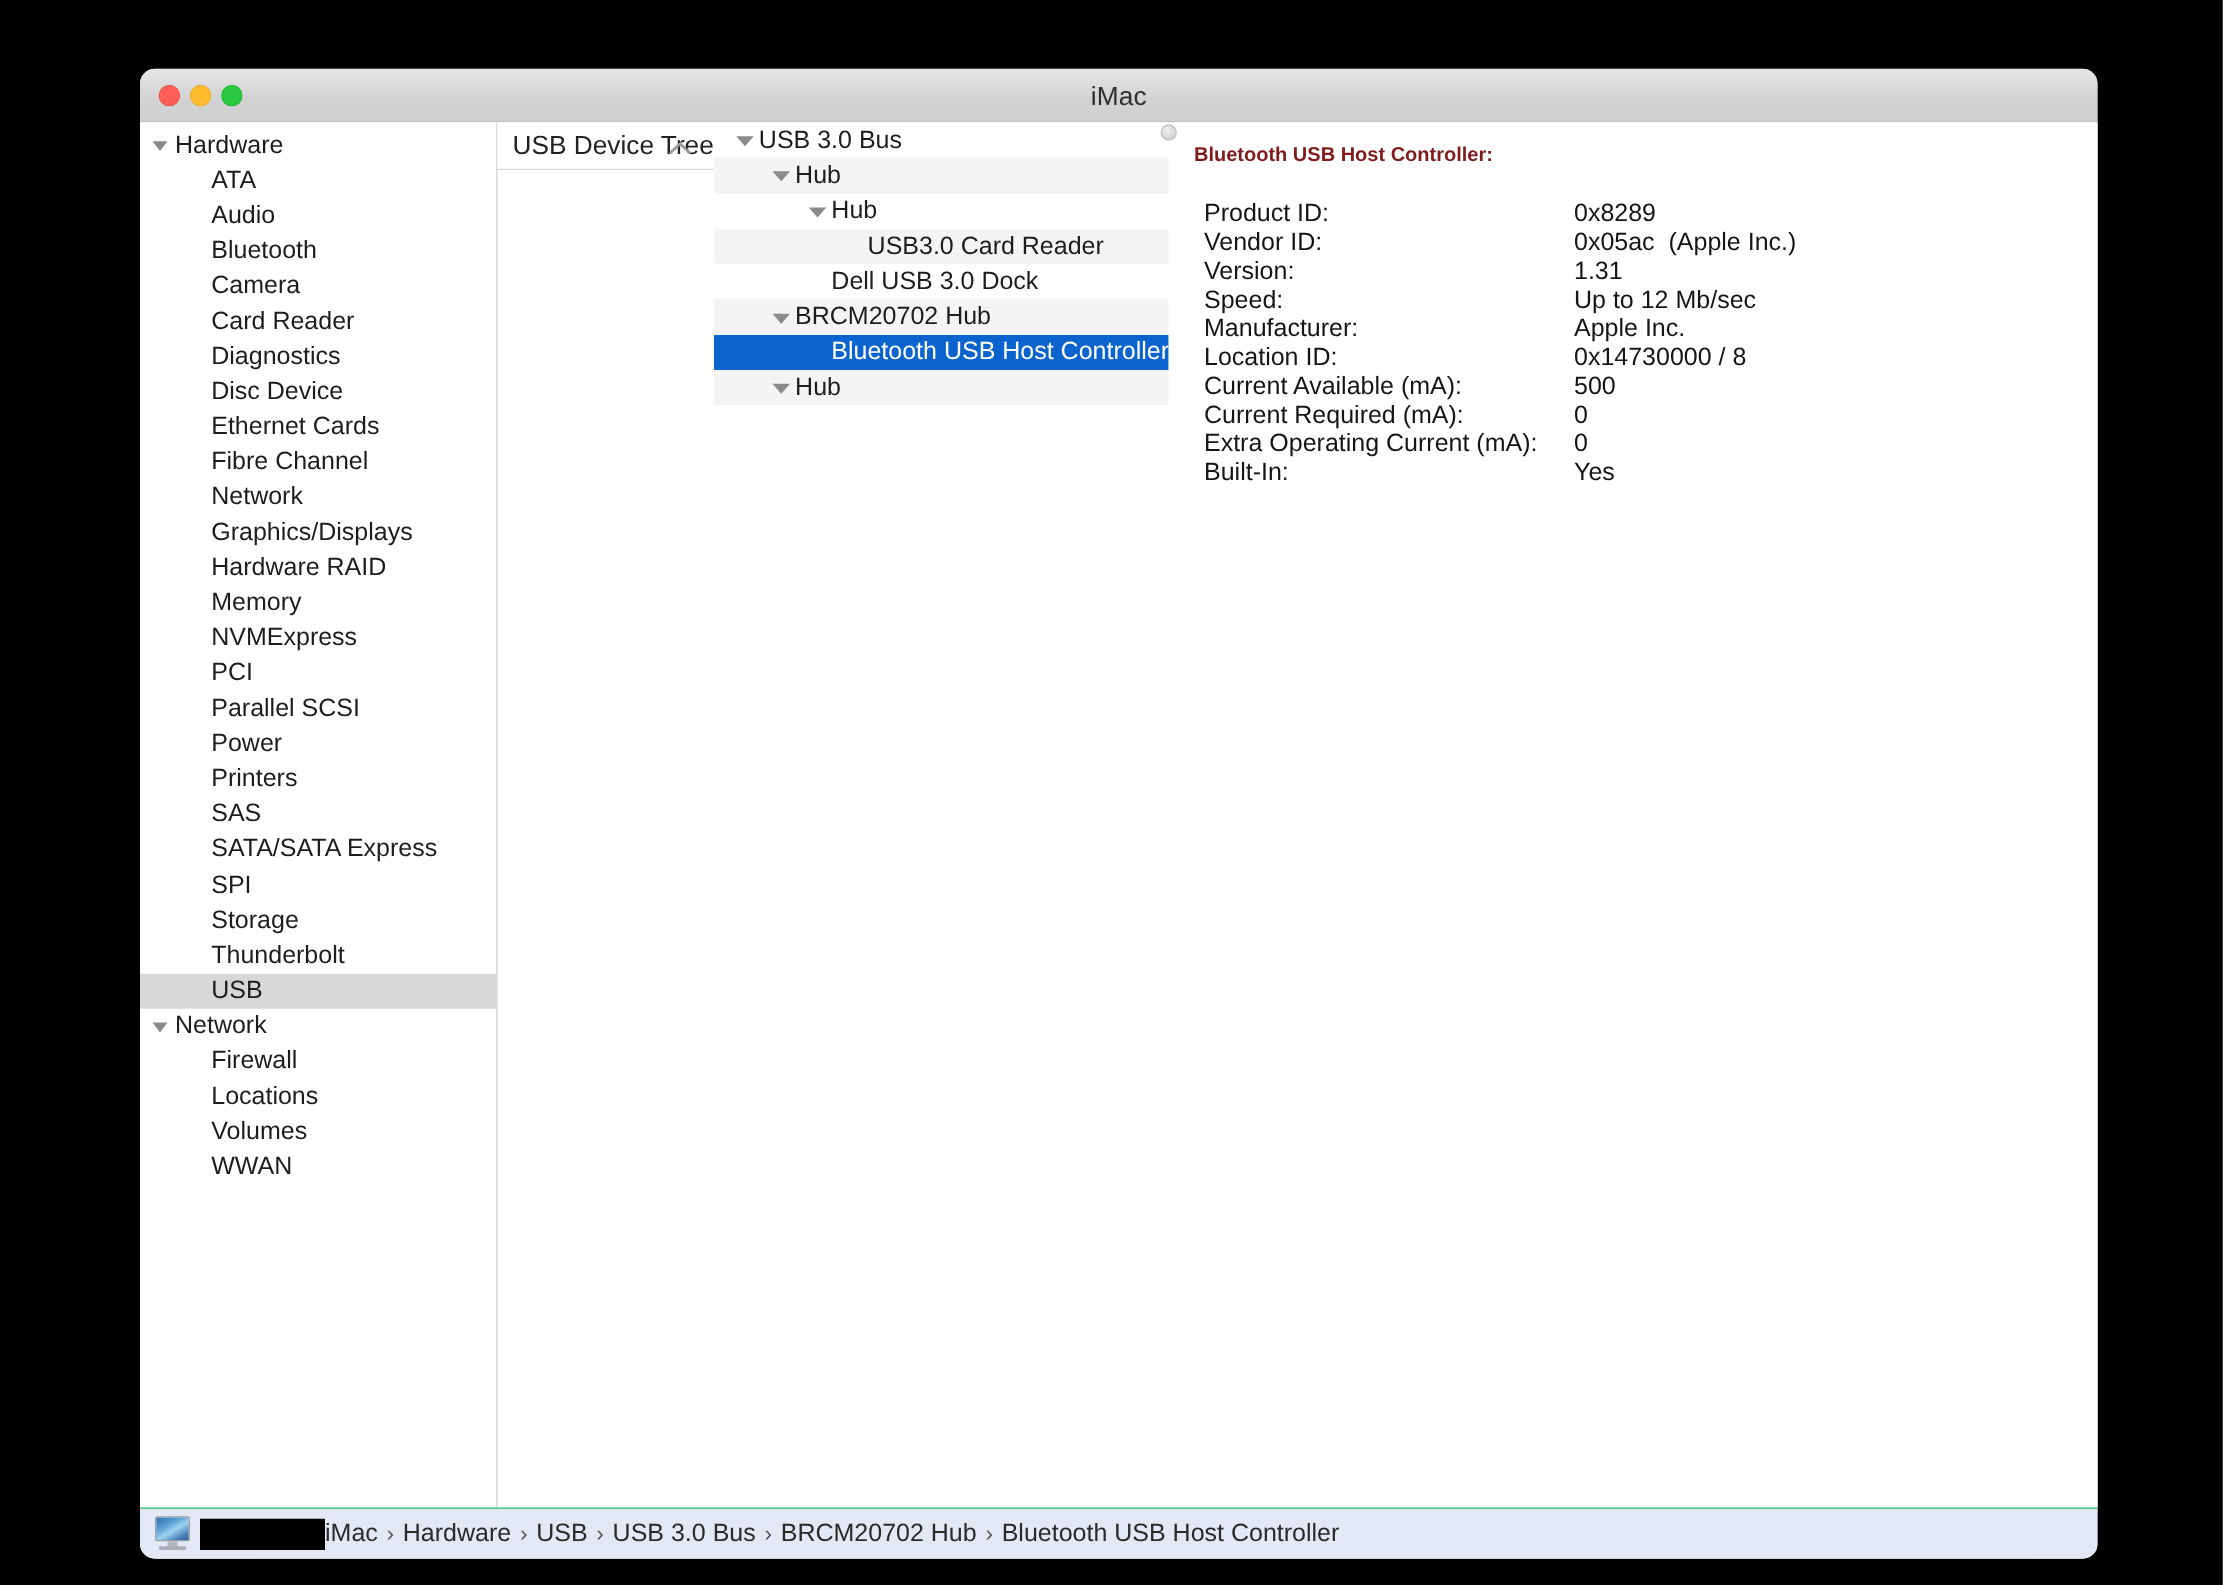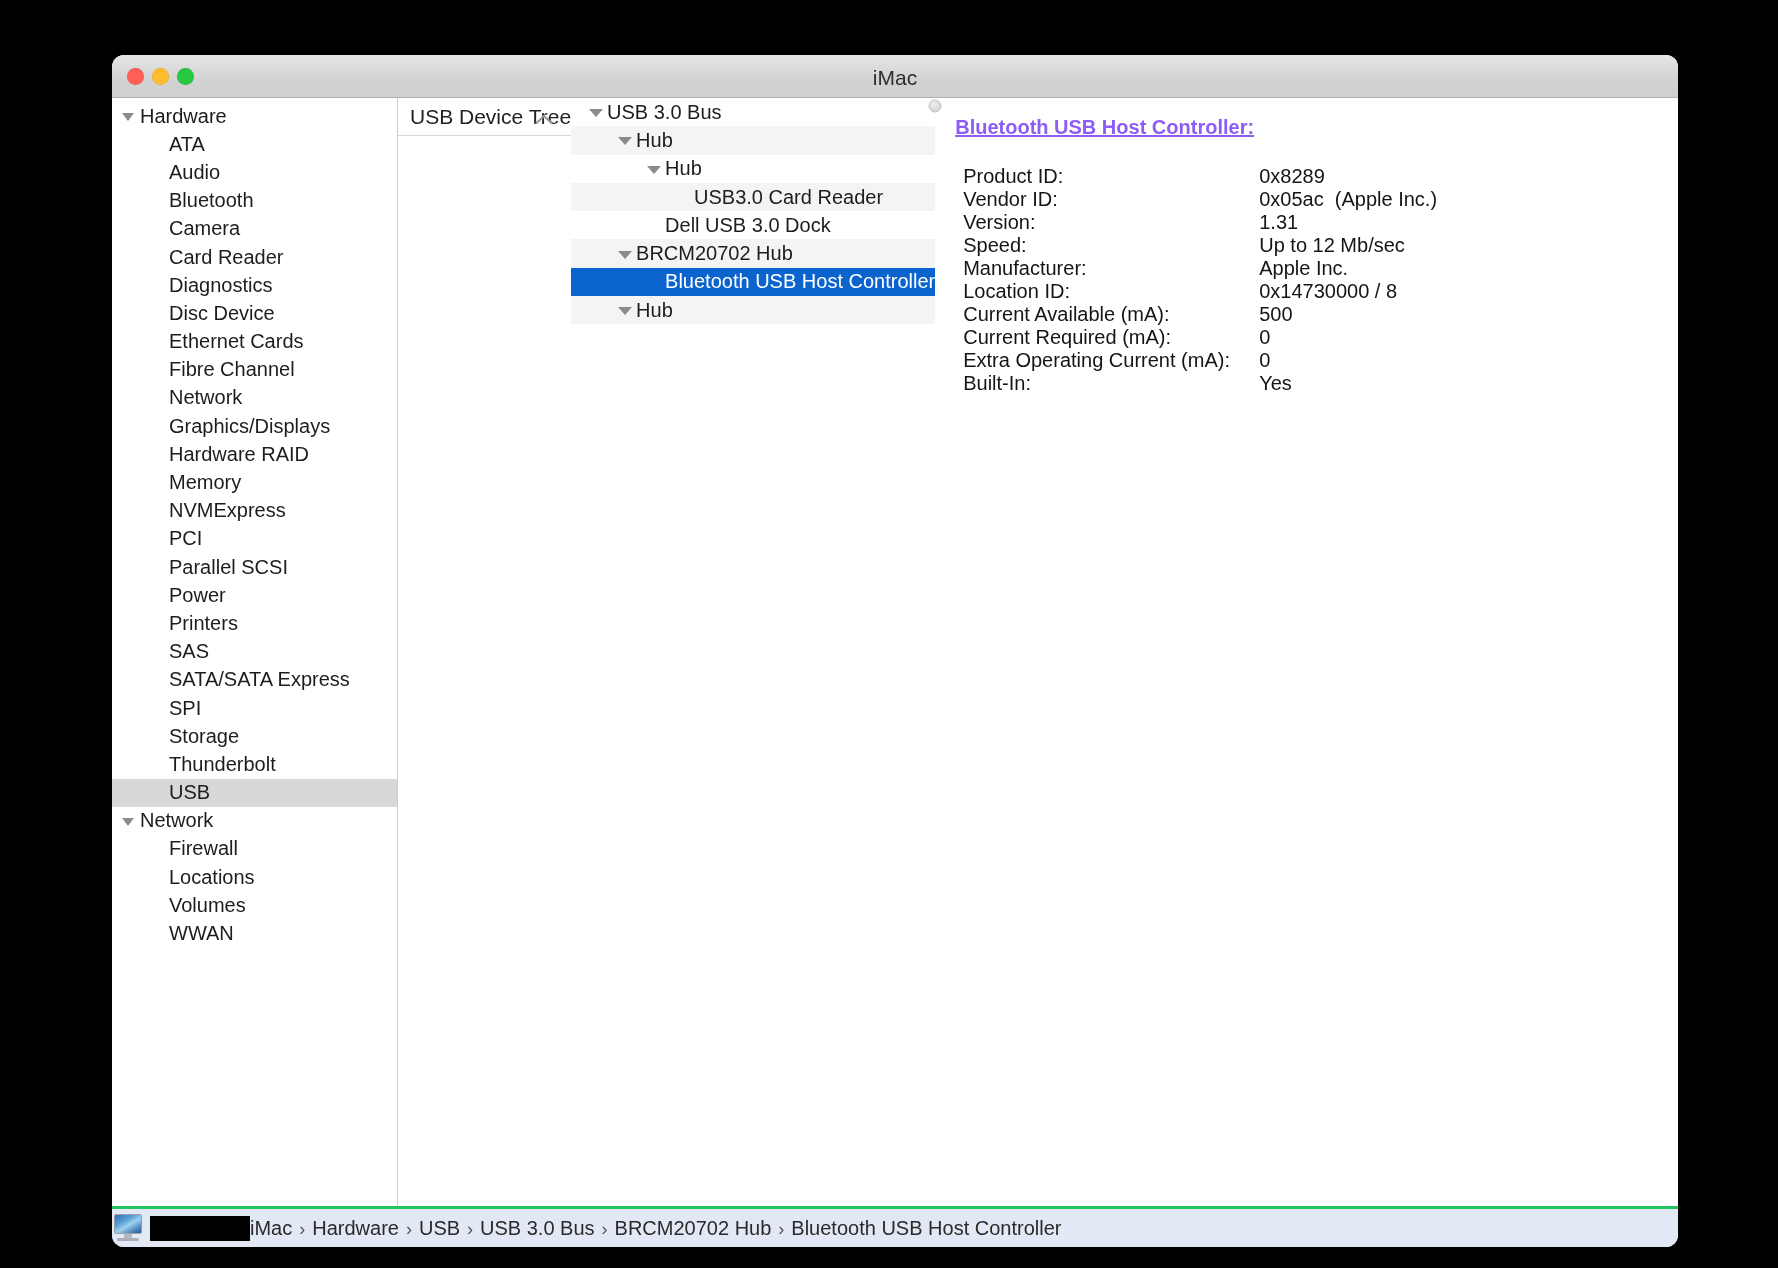--- a/index.html
+++ b/index.html
@@ -150,46 +150,46 @@
   }
 
   
   #detail {
     flex: 1;
     background: #ffffff;
     padding: 18px 0 0 20px;
     overflow: hidden;
   }
   #detail-title {
-    font-size: 20px;
+    font-size: 16px;
     font-weight: bold;
-    color: #8b5cf6;
+    color: #7f1d1d;
     margin-bottom: 26px;
-    text-decoration: underline;
   }
   .prop-row {
     display: flex;
     font-size: 20px;
     color: #151515;
     line-height: 23px;
     margin-left: 8px;
     align-items: flex-end;
   }
   .prop-key { width: 296px; flex: 0 0 296px; }
   .prop-val { white-space: pre; }
 
   
   #statusbar {
     position: absolute;
     left: 0; right: 0; bottom: 0;
     height: 41px;
     background: #e2e8f4;
-    border-top: 3px solid #22c55e;
+    border-top: 1px solid #22c55e;
     display: flex;
     align-items: center;
+    padding-left: 10px;
     overflow: hidden;
   }
   #imac-icon { width: 32px; height: 28px; position: relative; flex: 0 0 auto; margin-right: 6px; }
   #imac-screen {
     position: absolute; left: 2px; top: 0;
     width: 28px; height: 20px;
     border: 1.5px solid #9aa0aa;
     border-radius: 2px;
     background: linear-gradient(150deg, #2f6fae 0%, #5ba2d6 35%, #9ed2ef 55%, #4e87bd 80%, #2a5d95 100%);
   }

